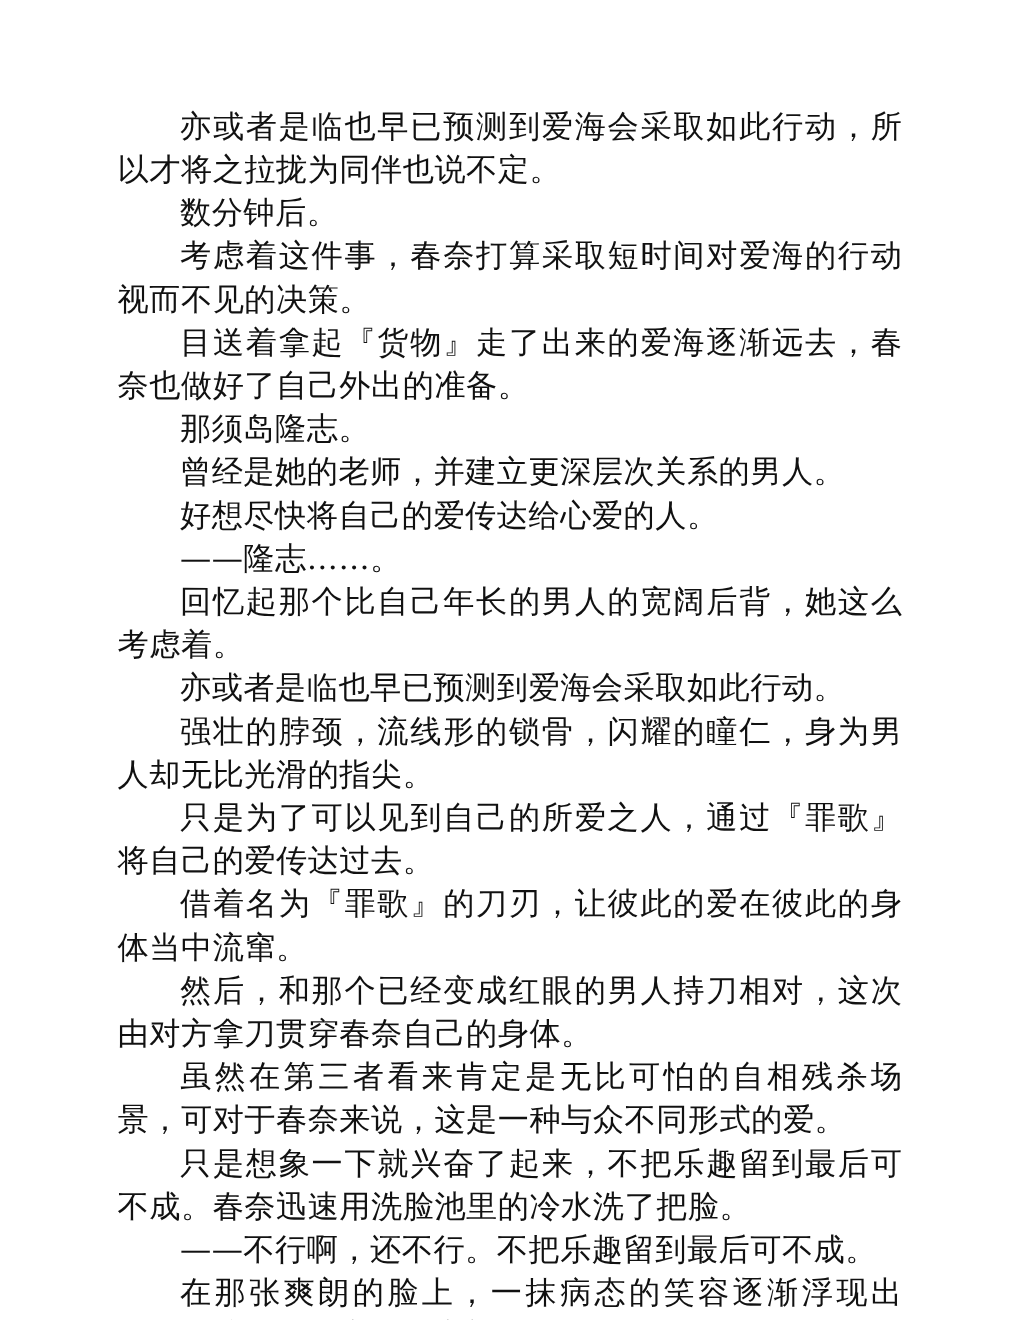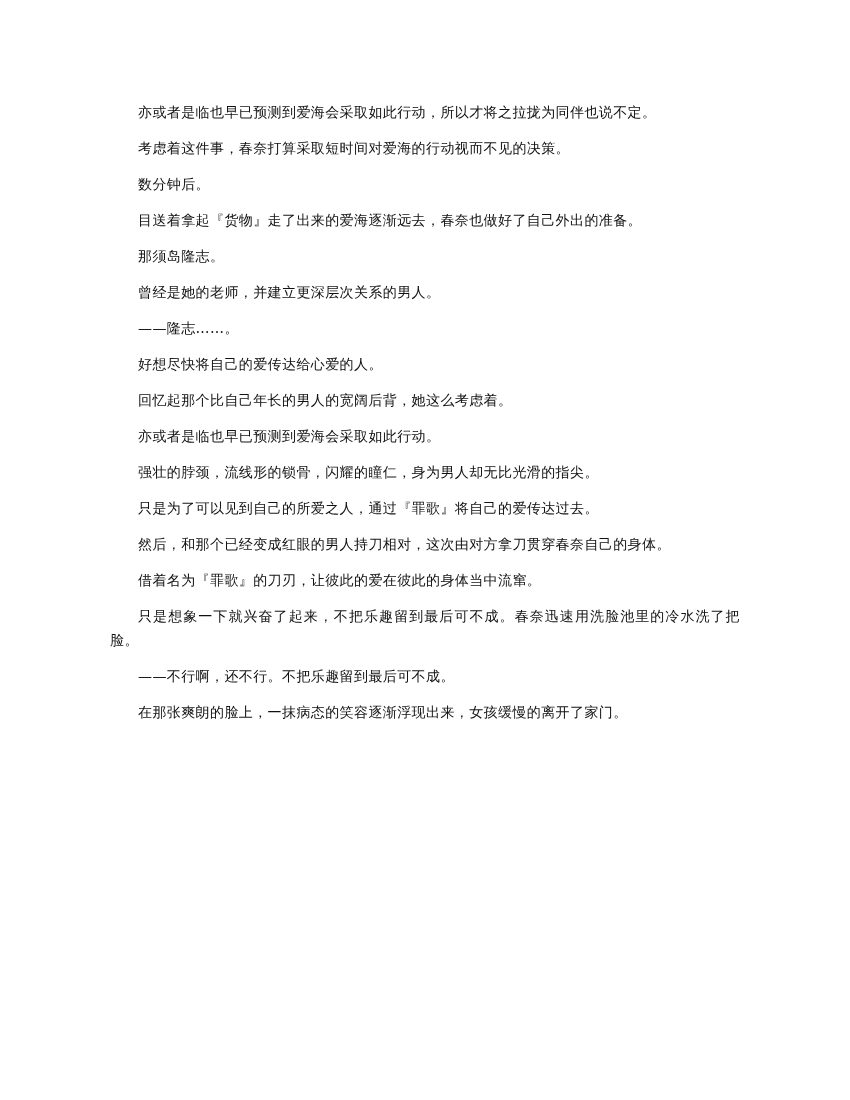--- a/index.html
+++ b/index.html
@@ -19,49 +19,50 @@
     overflow: hidden;
     box-sizing: border-box;
   }
   .text-body {
     position: absolute;
     left: 98px;
     top: 88px;
     width: 654px;
   }
   .para {
-    margin: 12px;
+    margin: 0;
     padding: 0;
-    font-size: 14px;
-    line-height: 24px;
+    font-size: 26px;
+    line-height: 36px;
     color: #111111;
     text-align: justify;
     text-justify: inter-character;
     text-indent: 2em;
     letter-spacing: 0.4px;
     font-weight: 400;
     -webkit-font-smoothing: none;
   }
 </style>
 </head>
 <body>
 
 <div class="page">
   <div class="text-body">
     <p class="para">亦或者是临也早已预测到爱海会采取如此行动，所以才将之拉拢为同伴也说不定。</p>
+    <p class="para">数分钟后。</p>
     <p class="para">考虑着这件事，春奈打算采取短时间对爱海的行动视而不见的决策。</p>
-    <p class="para">数分钟后。</p>
     <p class="para">目送着拿起『货物』走了出来的爱海逐渐远去，春奈也做好了自己外出的准备。</p>
     <p class="para">那须岛隆志。</p>
     <p class="para">曾经是她的老师，并建立更深层次关系的男人。</p>
+    <p class="para">好想尽快将自己的爱传达给心爱的人。</p>
     <p class="para">——隆志……。</p>
-    <p class="para">好想尽快将自己的爱传达给心爱的人。</p>
     <p class="para">回忆起那个比自己年长的男人的宽阔后背，她这么考虑着。</p>
     <p class="para">亦或者是临也早已预测到爱海会采取如此行动。</p>
     <p class="para">强壮的脖颈，流线形的锁骨，闪耀的瞳仁，身为男人却无比光滑的指尖。</p>
     <p class="para">只是为了可以见到自己的所爱之人，通过『罪歌』将自己的爱传达过去。</p>
+    <p class="para">借着名为『罪歌』的刀刃，让彼此的爱在彼此的身体当中流窜。</p>
     <p class="para">然后，和那个已经变成红眼的男人持刀相对，这次由对方拿刀贯穿春奈自己的身体。</p>
-    <p class="para">借着名为『罪歌』的刀刃，让彼此的爱在彼此的身体当中流窜。</p>
+    <p class="para">虽然在第三者看来肯定是无比可怕的自相残杀场景，可对于春奈来说，这是一种与众不同形式的爱。</p>
     <p class="para">只是想象一下就兴奋了起来，不把乐趣留到最后可不成。春奈迅速用洗脸池里的冷水洗了把脸。</p>
     <p class="para">——不行啊，还不行。不把乐趣留到最后可不成。</p>
     <p class="para">在那张爽朗的脸上，一抹病态的笑容逐渐浮现出来，女孩缓慢的离开了家门。</p>
   </div>
 </div>
 
 </body></html>

